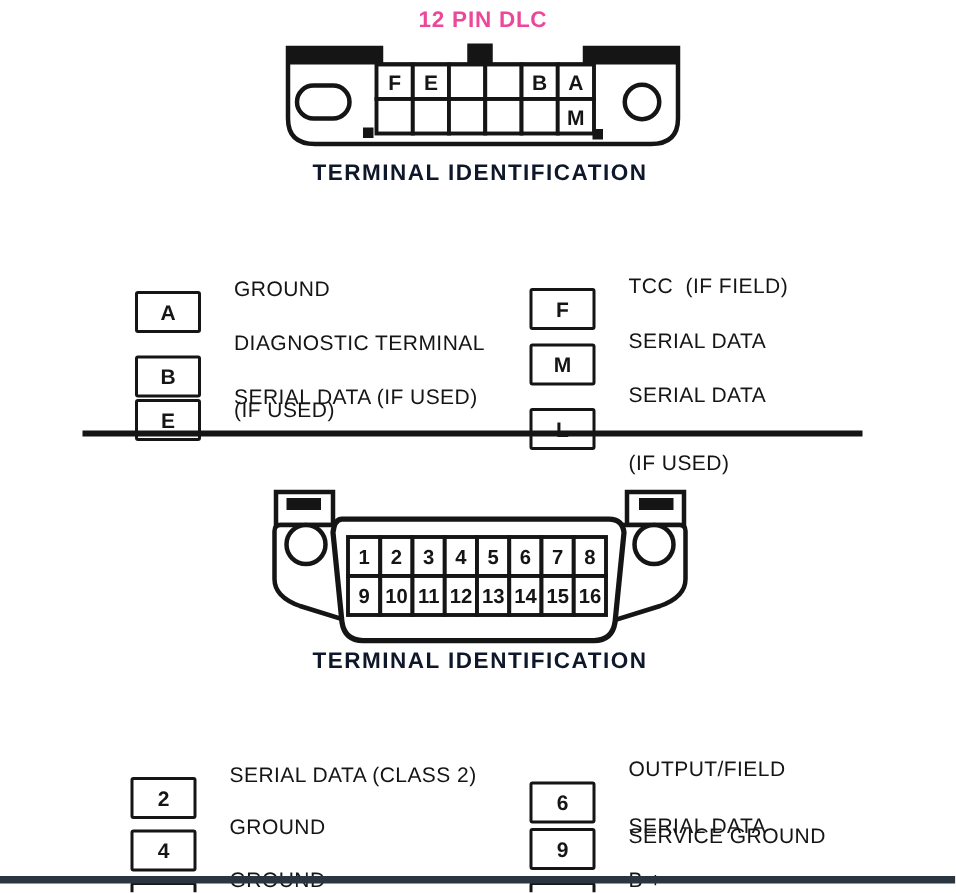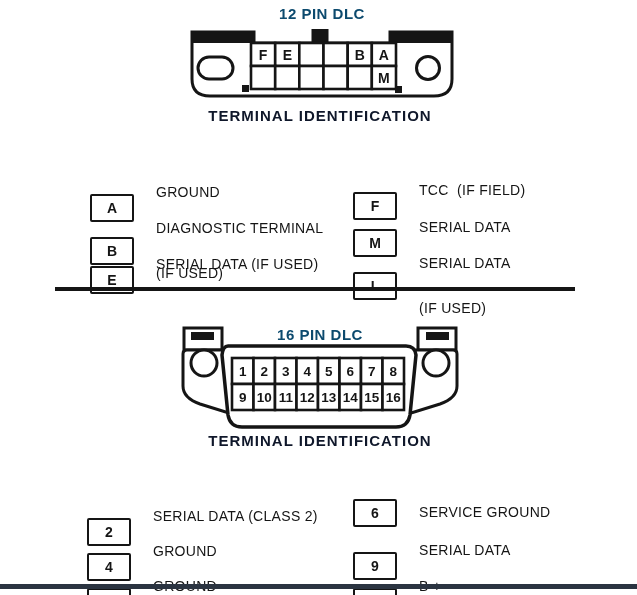--- a/index.html
+++ b/index.html
@@ -2,21 +2,21 @@
 <html><head>
 <meta charset="utf-8">
 <style>
   html,body{margin:0;padding:0;background:#ffffff;}
   .canvas{
     position:relative;width:637px;height:595px;background:#ffffff;overflow:hidden;
     font-family:"Liberation Sans", sans-serif;color:#151515;
   }
   .abs{position:absolute;}
   .title{
-    font-weight:bold;font-size:15px;letter-spacing:.5px;text-align:center;color:#0c4a6e;
+    font-weight:bold;font-size:15px;letter-spacing:.5px;text-align:center;color:#ec4899;
   }
   .subtitle{
     font-weight:bold;font-size:15px;letter-spacing:1px;text-align:center;color:#0f172a;
   }
   .legend-row{position:absolute;display:flex;align-items:center;}
   .pinbox{
     width:40px;height:24px;border:2.5px solid #151515;border-radius:2px;background:#fff;
     display:flex;align-items:center;justify-content:center;
     font-weight:bold;font-size:14px;flex:0 0 auto;
   }
@@ -163,21 +163,20 @@
     <text class="pin" font-size="13.5" x="64.8" y="76">9</text>
     <text class="pin" font-size="13.5" x="86.3" y="76">10</text>
     <text class="pin" font-size="13.5" x="107.8" y="76">11</text>
     <text class="pin" font-size="13.5" x="129.3" y="76">12</text>
     <text class="pin" font-size="13.5" x="150.8" y="76">13</text>
     <text class="pin" font-size="13.5" x="172.3" y="76">14</text>
     <text class="pin" font-size="13.5" x="193.8" y="76">15</text>
     <text class="pin" font-size="13.5" x="215.3" y="76">16</text>
   </svg>
 
-  <div class="abs title" style="left:178px;top:326px;width:284px;">16 PIN DLC</div>
 
   <div class="abs subtitle" style="left:130px;top:432px;width:380px;">TERMINAL IDENTIFICATION</div>
 
   <div class="legend-row" style="left:87px;top:479px;">
     <div class="pinbox">2</div>
     <div class="lbl">
       <div>SERIAL DATA (CLASS 2)</div>
       <div></div>
     </div>
   </div>
@@ -192,20 +191,21 @@
     <div class="pinbox">5</div>
     <div class="lbl">
       <div>GROUND</div>
       <div></div>
     </div>
   </div>
 
   <div class="legend-row" style="left:353px;top:475px;">
     <div class="pinbox">6</div>
     <div class="lbl">
+      <div>OUTPUT/FIELD</div>
       <div>SERVICE GROUND</div>
     </div>
   </div>
   <div class="legend-row" style="left:353px;top:513px;">
     <div class="pinbox">9</div>
     <div class="lbl">
       <div>SERIAL DATA</div>
       <div></div>
     </div>
   </div>

